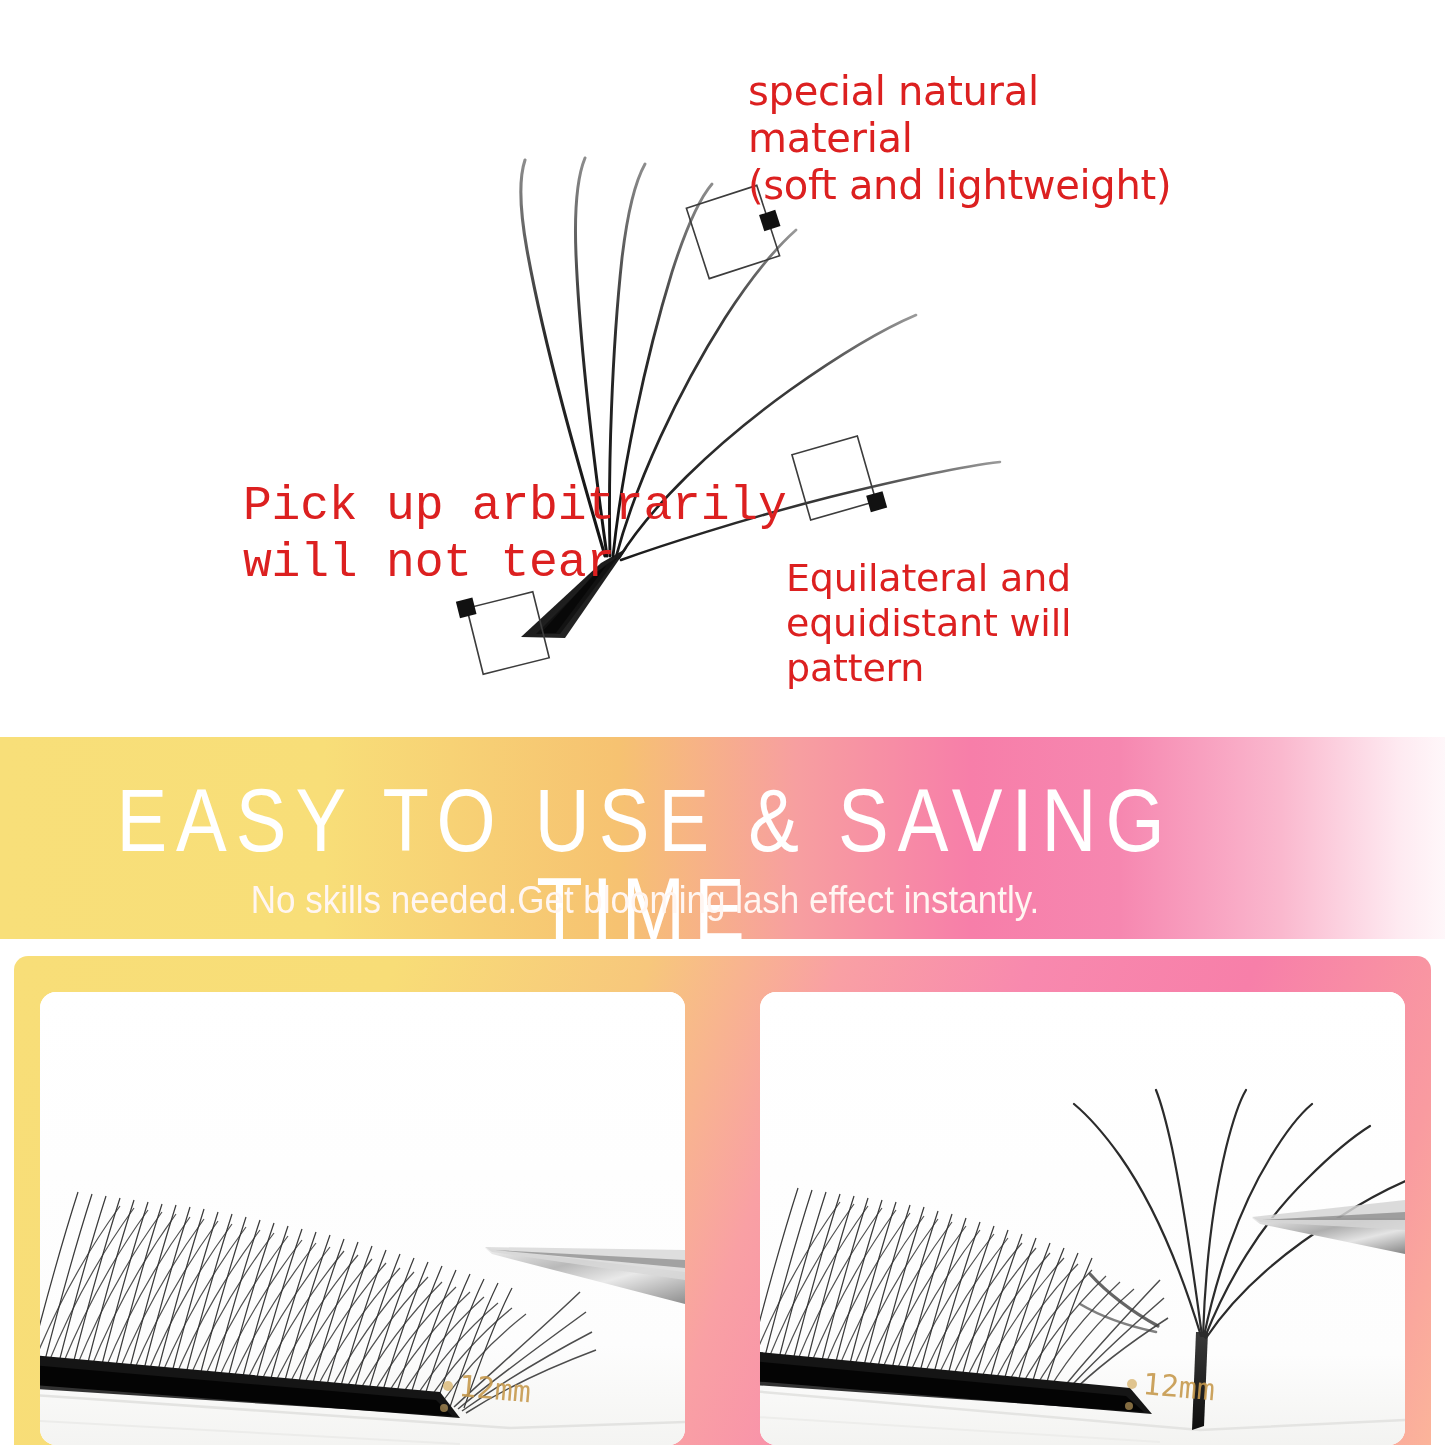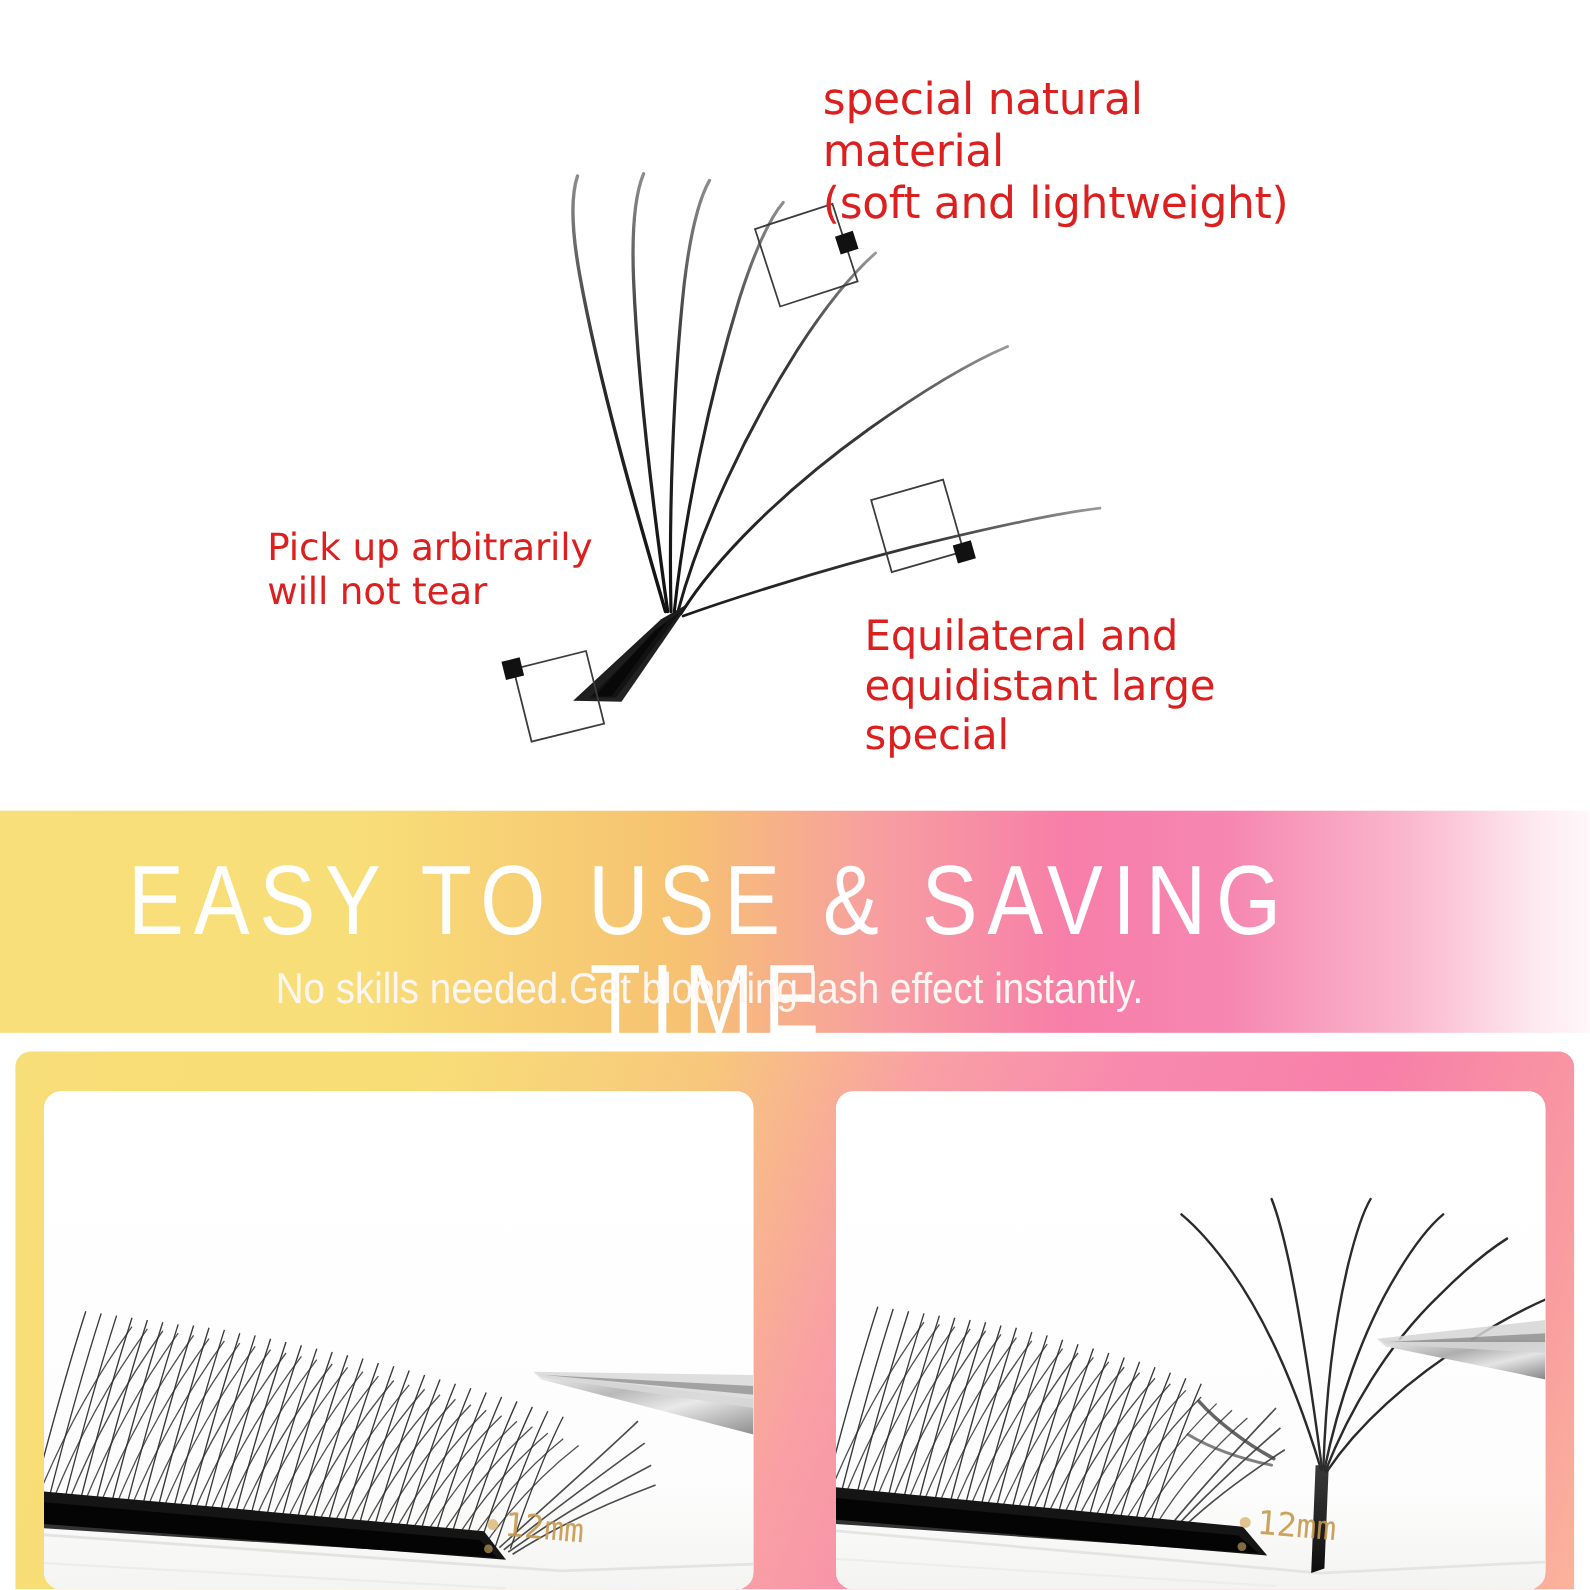--- a/index.html
+++ b/index.html
@@ -41,22 +41,23 @@
   }
   .callout-top {
     left: 748px;
     top: 68px;
     font-size: 40px;
     letter-spacing: -0.3px;
   }
   .callout-left {
     left: 243px;
     top: 478px;
-    font-size: 34px;
+    font-size: 48px;
     letter-spacing: -0.2px;
+    font-family: Liberation Mono, monospace;
   }
   .callout-right {
     left: 786px;
     top: 556px;
     font-size: 38px;
     letter-spacing: -0.2px;
   }
 
   
   .banner {
@@ -218,21 +219,21 @@
     </g>
   </svg>
 
   <div class="callout callout-top">special natural material
 (soft and lightweight)</div>
 
   <div class="callout callout-left">Pick up arbitrarily
 will not tear</div>
 
   <div class="callout callout-right">Equilateral and
-equidistant large special</div>
+equidistant will pattern</div>
 </div>
 
 <div class="banner">
   <div class="banner-inner">
     <div class="banner-title">EASY TO USE &amp; SAVING TIME</div>
     <div class="banner-sub">No skills needed.Get blooming lash effect instantly.</div>
   </div>
 </div>
 
 <div class="gallery-gap"></div>

